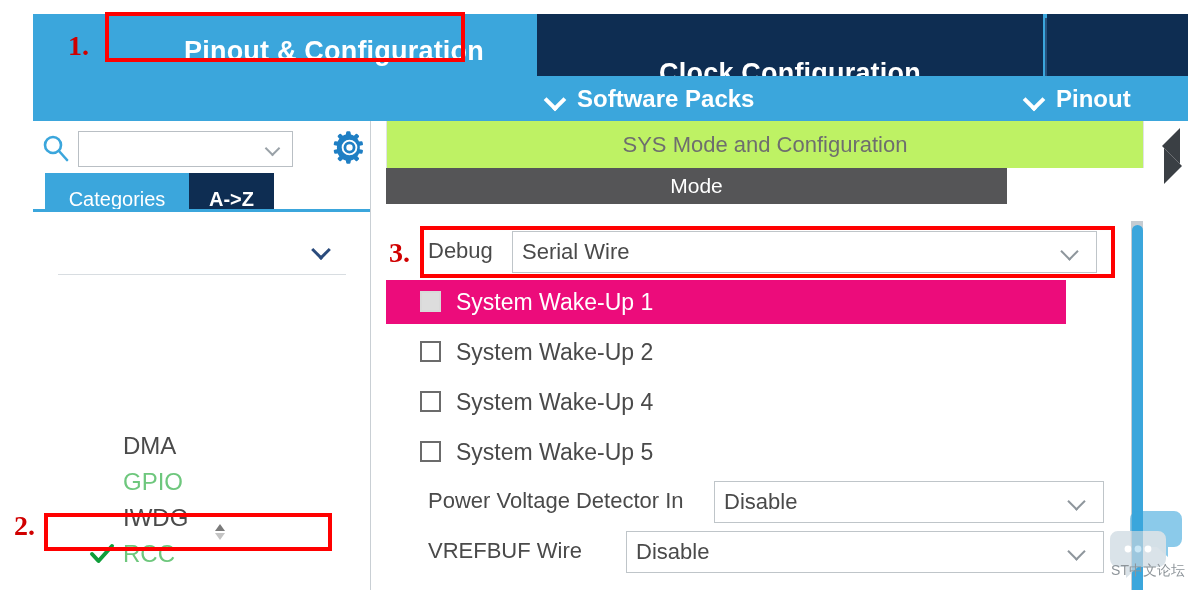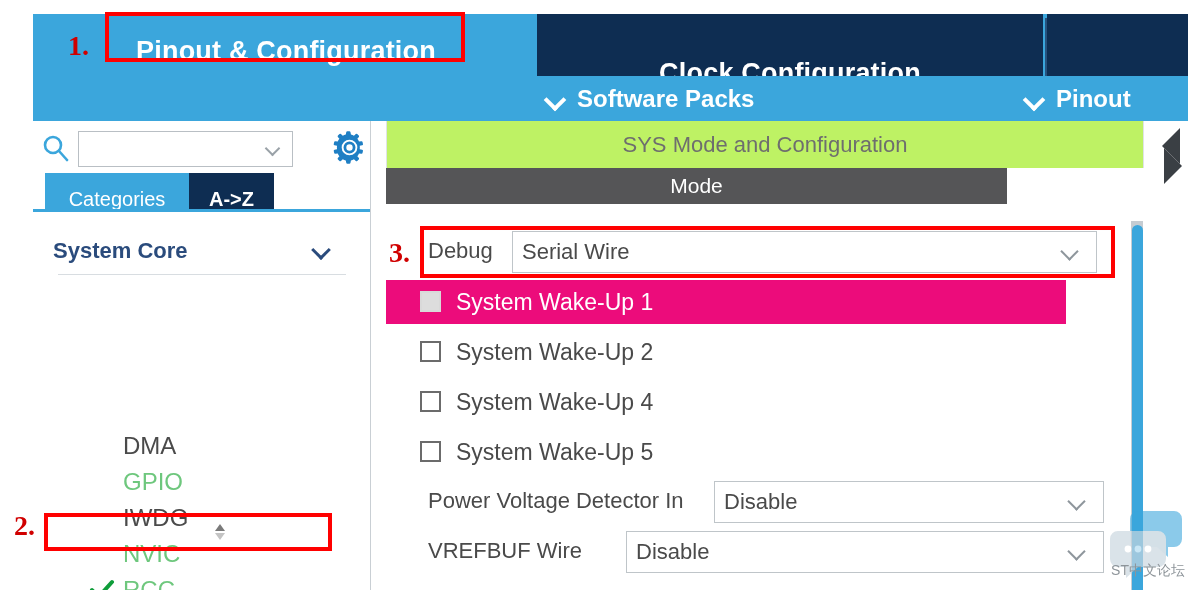--- a/index.html
+++ b/index.html
@@ -19,21 +19,21 @@
   }
   .tab{
     position:absolute;top:0;height:75px;
     display:flex;align-items:center;justify-content:center;
     color:#ffffff;font-size:27px;font-weight:bold;
     letter-spacing:.2px;
     white-space:nowrap;
   }
   .tab.active{background:#3ba6dc;}
   .tab.dark{background:#0e2d52;}
-  #tab-pinout{left:0px;width:506px;}
+  #tab-pinout{left:0px;width:506px;padding-left:48px;}
   #tab-clock{left:504px;width:506px;align-items:flex-end;}
   #tab-extra{left:1014px;width:141px;background:#0e2d52;}
   .tabsep{position:absolute;top:4px;height:67px;width:2px;background:#27527e;}
 
   
   .menustrip{
     position:absolute;left:33px;top:76px;width:1155px;height:45px;
     background:#3ba6dc;
   }
   .menuitem{
@@ -217,21 +217,20 @@
         <span>Categories</span>
       </div>
       <div class="subtab" id="subtab-az">
         <span>A-&gt;Z</span>
       </div>
       <div class="subtab-underline"></div>
     </div>
 
     <div class="listarea">
       <div class="grouphdr">
-        <span>System Core</span>
         <span class="gchev"></span>
       </div>
       <div class="grouprule"></div>
 
       <svg class="spinner-icon" viewBox="0 0 22 24">
         <polygon points="11,4 16,11 6,11" fill="#7a7a7a"></polygon>
         <polygon points="11,20 6,13 16,13" fill="#c4c4c4"></polygon>
       </svg>
 
       <div class="plist">
@@ -241,23 +240,20 @@
         </div>
 
         <div class="prow">
           <span class="plabel" style="color:#6ec77d">GPIO</span>
         </div>
 
         <div class="prow">
           <span class="plabel" style="color:#4a4a4a">IWDG</span>
         </div>
 
-        <div class="prow">
-          <span class="plabel" style="color:#6ec77d">NVIC</span>
-        </div>
 
         <div class="prow">
           <svg class="picon" viewBox="0 0 26 26">
             <path d="M3 13 L9.5 20 L23 5" fill="none" stroke="#0f9d3a" stroke-width="4" stroke-linecap="round" stroke-linejoin="round"></path>
           </svg>
           <span class="plabel" style="color:#6ec77d">RCC</span>
         </div>
 
       </div>
 

